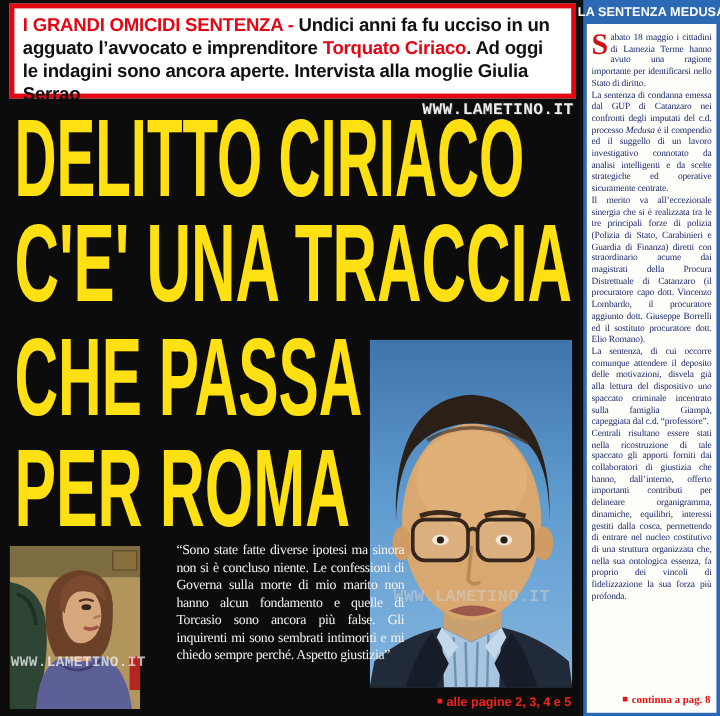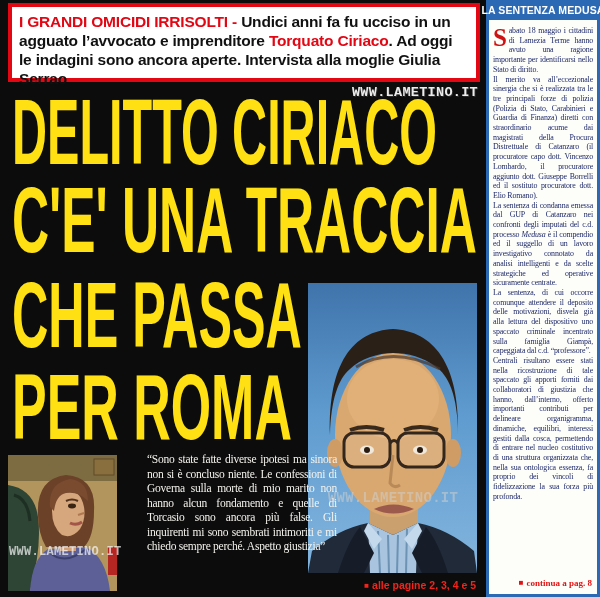--- a/index.html
+++ b/index.html
@@ -79,21 +79,21 @@
              padding:2px 2px 0 0; }
   .italic { font-style:italic; }
   .continua { position:absolute; right:5px; bottom:6px;
               color:#e31212; font-weight:bold; font-size:9px;
               font-family:Liberation Serif, serif; white-space:nowrap; }
 </style>
 </head>
 <body>
 
 <div class="banner">
-  <span class="red">I GRANDI OMICIDI IRRISOLTI</span><span class="red"> - </span><span>Undici anni fa fu ucciso in un agguato l’avvocato e imprenditore </span><span class="red">Torquato Ciriaco</span><span>. Ad oggi le indagini sono ancora aperte. Intervista alla moglie Giulia Serrao</span>
+  <span class="red">I GRANDI OMICIDI SENTENZA</span><span class="red"> - </span><span>Undici anni fa fu ucciso in un agguato l’avvocato e imprenditore </span><span class="red">Torquato Ciriaco</span><span>. Ad oggi le indagini sono ancora aperte. Intervista alla moglie Giulia Serrao</span>
 </div>
 
 <div class="wm wm-top">WWW.LAMETINO.IT</div>
 
 <div class="hl" id="hl1" style="transform: scaleX(0.527295);">DELITTO CIRIACO</div>
 <div class="hl" id="hl2" style="transform: scaleX(0.558223);">C'E' UNA TRACCIA</div>
 <div class="hl" id="hl3" style="transform: scaleX(0.54717);">CHE PASSA</div>
 <div class="hl" id="hl4" style="transform: scaleX(0.564516);">PER ROMA</div>
 
 <div class="photo-man">
@@ -162,22 +162,22 @@
 
 <div class="pagine">
   <span class="sq">■</span><span>alle pagine 2, 3, 4 e 5</span>
 </div>
 
 <div class="sidebar">
   <div class="sb-header">LA SENTENZA MEDUSA</div>
   <div class="sb-panel">
     <div class="sb-body">
       <p><span class="dropcap">S</span><span>abato 18 maggio i cittadini di Lamezia Terme hanno avuto una ragione importante per identificarsi nello Stato di diritto.</span></p>
+      <p><span>La sentenza di condanna emessa dal GUP di Catanzaro nei confronti degli imputati del c.d. processo </span><span class="italic">Medusa</span><span> è il compendio ed il suggello di un lavoro investigativo connotato da analisi intelligenti e da scelte strategiche ed operative sicuramente centrate.</span></p>
       <p>Il merito va all’eccezionale sinergia che si è realizzata tra le tre principali forze di polizia (Polizia di Stato, Carabinieri e Guardia di Finanza) diretti con straordinario acume dai magistrati della Procura Distrettuale di Catanzaro (il procuratore capo dott. Vincenzo Lombardo, il procuratore aggiunto dott. Giuseppe Borrelli ed il sostituto procuratore dott. Elio Romano).</p>
-      <p><span>La sentenza di condanna emessa dal GUP di Catanzaro nei confronti degli imputati del c.d. processo </span><span class="italic">Medusa</span><span> è il compendio ed il suggello di un lavoro investigativo connotato da analisi intelligenti e da scelte strategiche ed operative sicuramente centrate.</span></p>
       <p>La sentenza, di cui occorre comunque attendere il deposito delle motivazioni, disvela già alla lettura del dispositivo uno spaccato criminale incentrato sulla famiglia Giampà, capeggiata dal c.d. “professore”.</p>
       <p>Centrali risultano essere stati nella ricostruzione di tale spaccato gli apporti forniti dai collaboratori di giustizia che hanno, dall’interno, offerto importanti contributi per delineare organigramma, dinamiche, equilibri, interessi gestiti dalla cosca, permettendo di entrare nel nucleo costitutivo di una struttura organizzata che, nella sua ontologica essenza, fa proprio dei vincoli di fidelizzazione la sua forza più profonda.</p>
     </div>
     <div class="continua">
       <span class="sq">■</span><span>continua a pag. 8</span>
     </div>
   </div>
 </div>
 
 </body></html>

